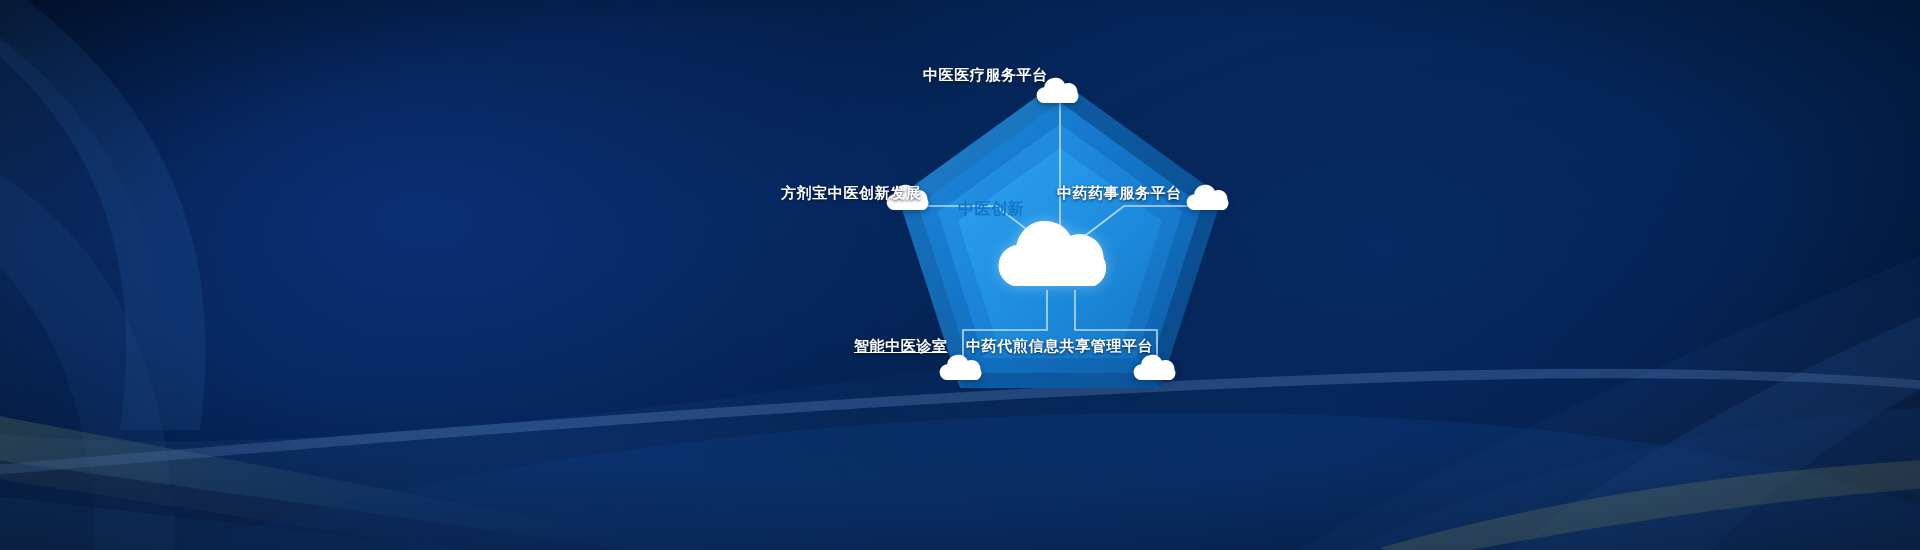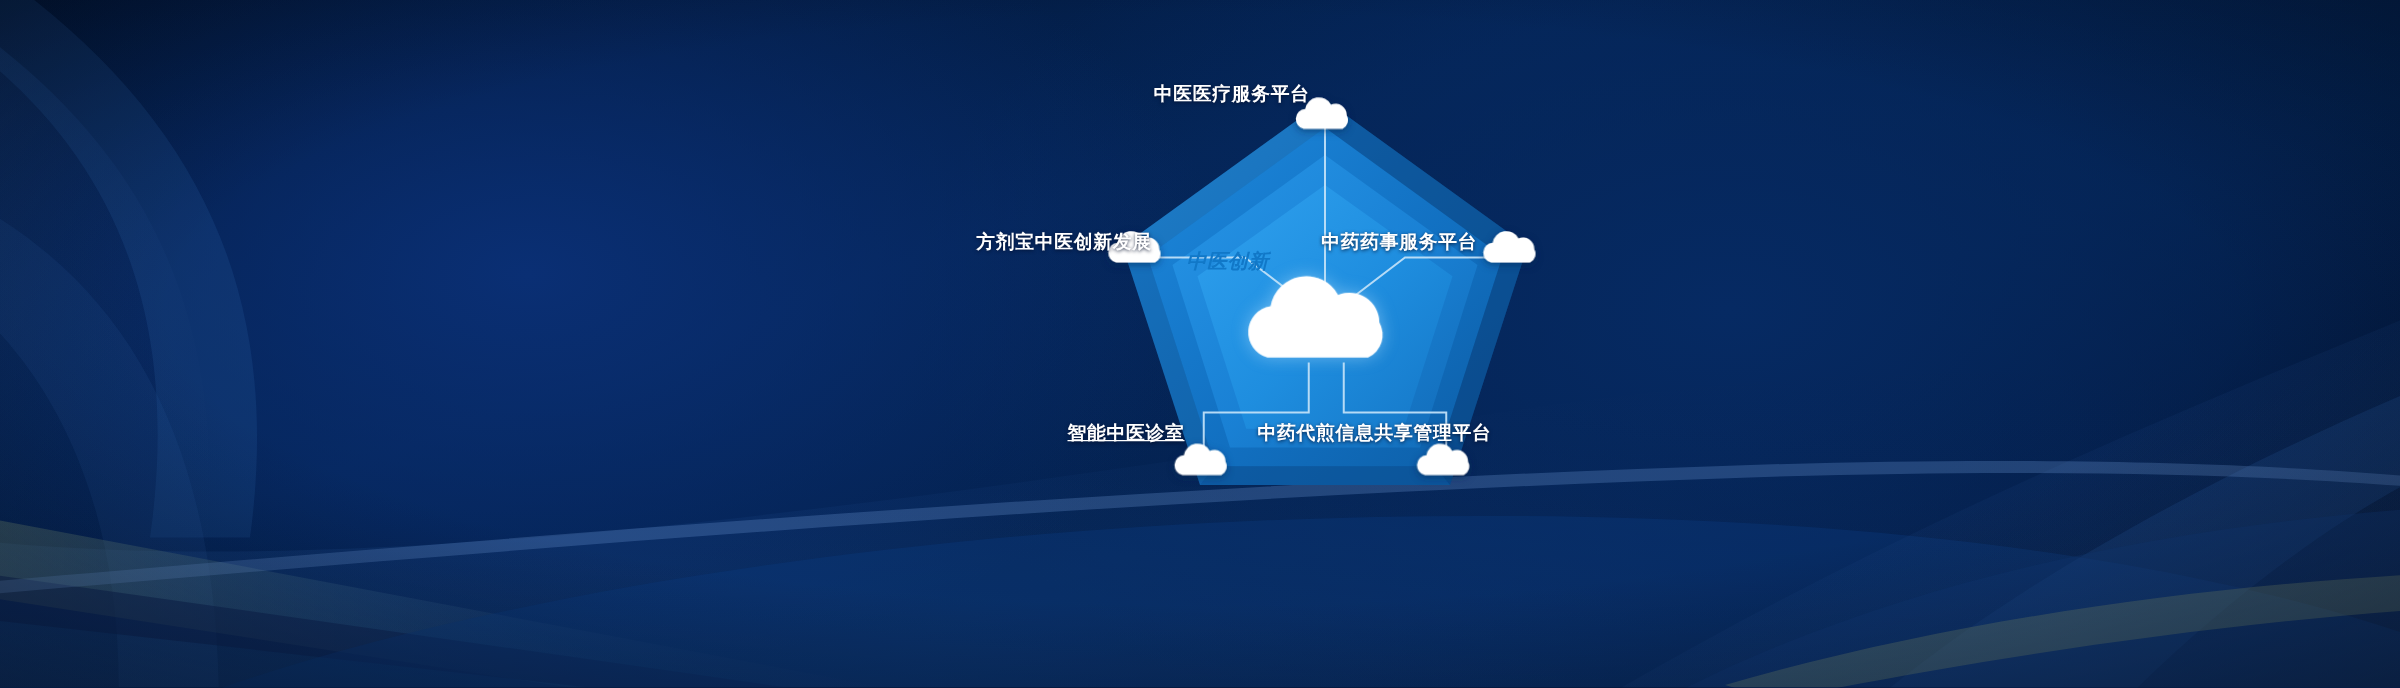--- a/index.html
+++ b/index.html
@@ -83,34 +83,33 @@
     font-weight: bold;
     letter-spacing: .6px;
     white-space: nowrap;
     text-shadow: 0 1px 3px rgba(0, 12, 40, .8);
   }
 
   #label-top    { left: 923px; top: 66px; }
   #label-left   { left: 781px; top: 184px; }
   #label-right  { left: 1057px; top: 184px; }
   #label-bl     { left: 854px; top: 337px; text-decoration: underline; }
-  #label-br     { left: 966px; top: 337px; margin-left: 40px; }
+  #label-br     { left: 966px; top: 337px; }
 
   #center-label {
     position: absolute;
     left: 940px;
     top: 199px;
     width: 84px;
-    text-align: center;
+    text-align: right;
     color: #1178c8;
     font-size: 16px;
     font-weight: bold;
     letter-spacing: .5px;
     white-space: nowrap;
-    font-style: italic;
   }
 </style>
 </head>
 <body>
 
 <div id="banner">
 
   <svg id="bg-swirls" viewBox="0 0 1920 550" preserveAspectRatio="none">
     <defs>
       <linearGradient id="sw1" x1="0" y1="0" x2="1" y2="1">

